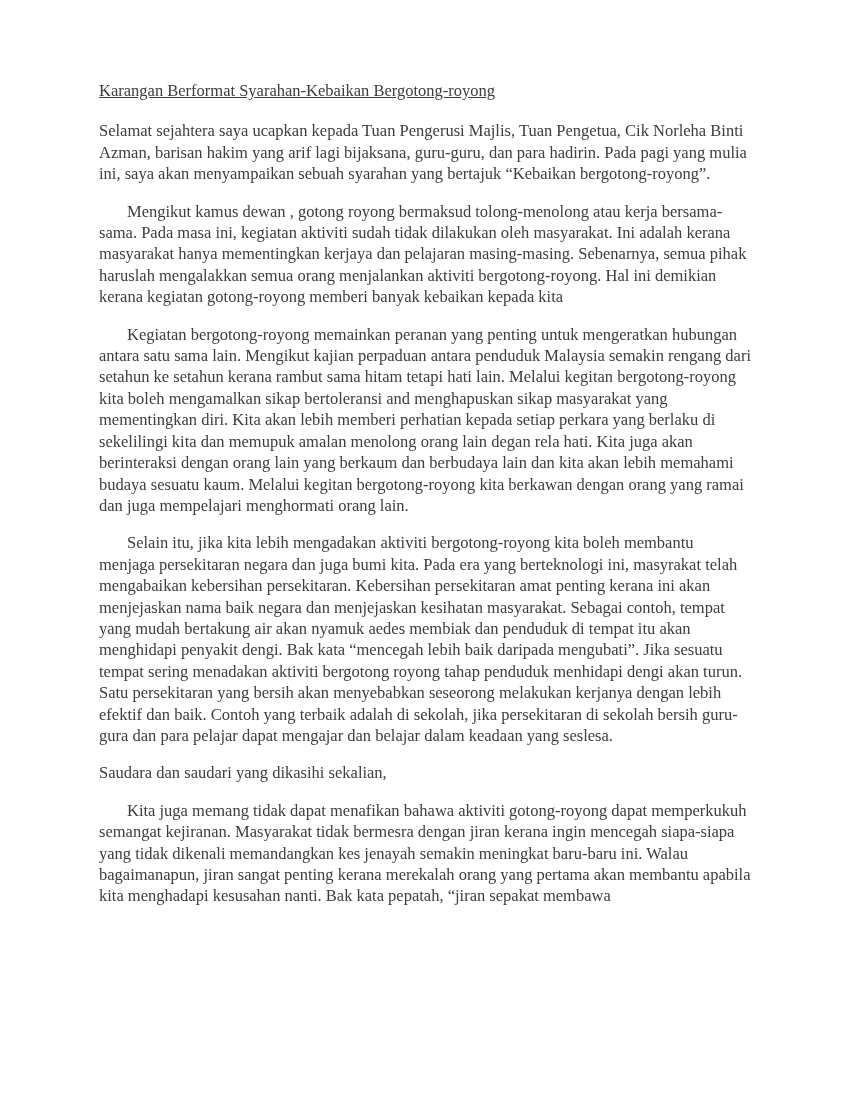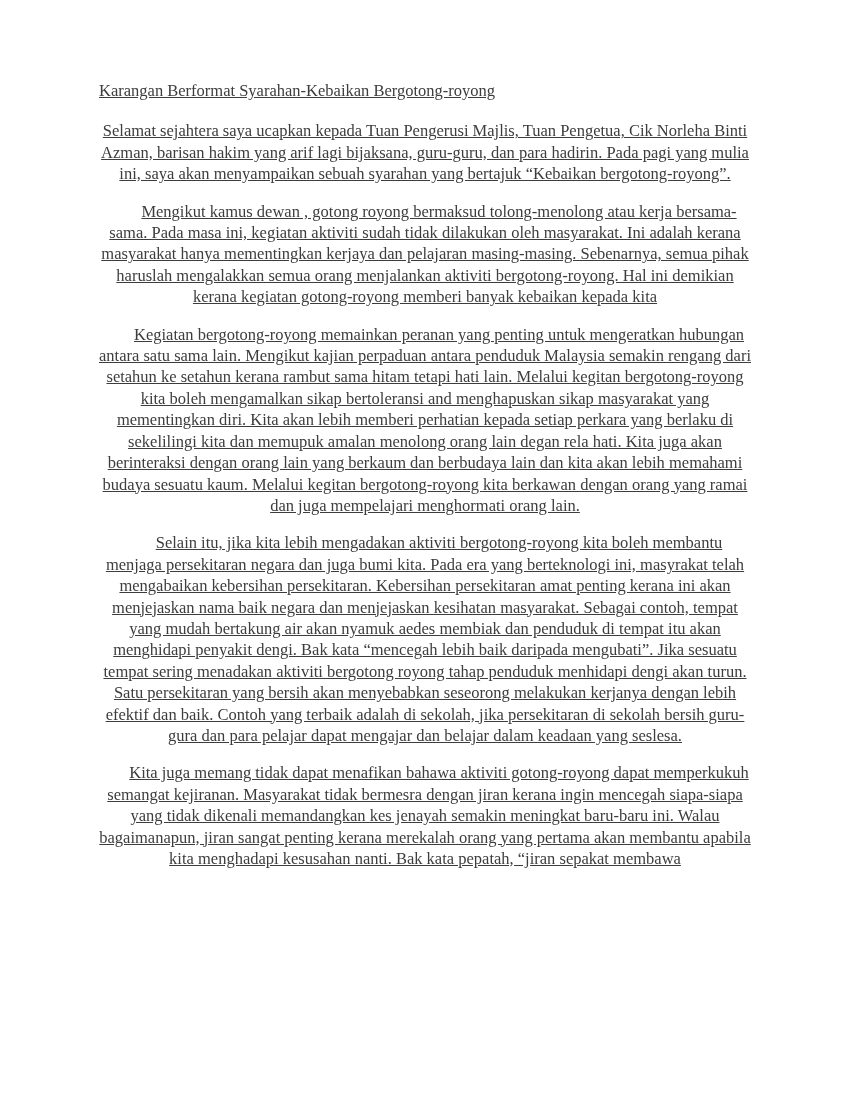--- a/index.html
+++ b/index.html
@@ -22,37 +22,37 @@
   }
   .doc-title {
     font-size: inherit;
     font-weight: normal;
     text-decoration: underline;
     margin: 0 0 19px 0;
     line-height: 21.4px;
   }
   .doc-page p {
     margin: 0 0 16px 0;
-    text-align: center;
-    text-decoration: underline;
+    text-align: left;
   }
   .doc-page p.indent {
     text-indent: 28px;
   }
 </style>
 </head>
 <body>
 
 <div class="doc-page">
   <h1 class="doc-title">Karangan Berformat Syarahan-Kebaikan Bergotong-royong</h1>
 
   <p>Selamat sejahtera saya ucapkan kepada Tuan Pengerusi Majlis, Tuan Pengetua, Cik Norleha Binti Azman, barisan hakim yang arif lagi bijaksana, guru-guru, dan para hadirin. Pada pagi yang mulia ini, saya akan menyampaikan sebuah syarahan yang bertajuk “Kebaikan bergotong-royong”.</p>
 
 
   <p class="indent">Mengikut kamus dewan , gotong royong bermaksud tolong-menolong atau kerja bersama-sama. Pada masa ini, kegiatan aktiviti sudah tidak dilakukan oleh masyarakat. Ini adalah kerana masyarakat hanya mementingkan kerjaya dan pelajaran masing-masing. Sebenarnya, semua pihak haruslah mengalakkan semua orang menjalankan aktiviti bergotong-royong. Hal ini demikian kerana kegiatan gotong-royong memberi banyak kebaikan kepada kita</p>
 
   <p class="indent">Kegiatan bergotong-royong memainkan peranan yang penting untuk mengeratkan hubungan antara satu sama lain. Mengikut kajian perpaduan antara penduduk Malaysia semakin rengang dari setahun ke setahun kerana rambut sama hitam tetapi hati lain. Melalui kegitan bergotong-royong kita boleh mengamalkan sikap bertoleransi and menghapuskan sikap masyarakat yang mementingkan diri. Kita akan lebih memberi perhatian kepada setiap perkara yang berlaku di sekelilingi kita dan memupuk amalan menolong orang lain degan rela hati. Kita juga akan berinteraksi dengan orang lain yang berkaum dan berbudaya lain dan kita akan lebih memahami budaya sesuatu kaum. Melalui kegitan bergotong-royong kita berkawan dengan orang yang ramai dan juga mempelajari menghormati orang lain.</p>
 
   <p class="indent">Selain itu, jika kita lebih mengadakan aktiviti bergotong-royong kita boleh membantu menjaga persekitaran negara dan juga bumi kita. Pada era yang berteknologi ini, masyrakat telah mengabaikan kebersihan persekitaran. Kebersihan persekitaran amat penting kerana ini akan menjejaskan nama baik negara dan menjejaskan kesihatan masyarakat. Sebagai contoh, tempat yang mudah bertakung air akan nyamuk aedes membiak dan penduduk di tempat itu akan menghidapi penyakit dengi. Bak kata “mencegah lebih baik daripada mengubati”. Jika sesuatu tempat sering menadakan aktiviti bergotong royong tahap penduduk menhidapi dengi akan turun. Satu persekitaran yang bersih akan menyebabkan seseorong melakukan kerjanya dengan lebih efektif dan baik. Contoh yang terbaik adalah di sekolah, jika persekitaran di sekolah bersih guru-gura dan para pelajar dapat mengajar dan belajar dalam keadaan yang seslesa.</p>
 
+  <p>Saudara dan saudari yang dikasihi sekalian,</p>
 
   <p class="indent">Kita juga memang tidak dapat menafikan bahawa aktiviti gotong-royong dapat memperkukuh semangat kejiranan. Masyarakat tidak bermesra dengan jiran kerana ingin mencegah siapa-siapa yang tidak dikenali memandangkan kes jenayah semakin meningkat baru-baru ini. Walau bagaimanapun, jiran sangat penting kerana merekalah orang yang pertama akan membantu apabila kita menghadapi kesusahan nanti. Bak kata pepatah, “jiran sepakat membawa</p>
 </div>
 
 </body></html>

